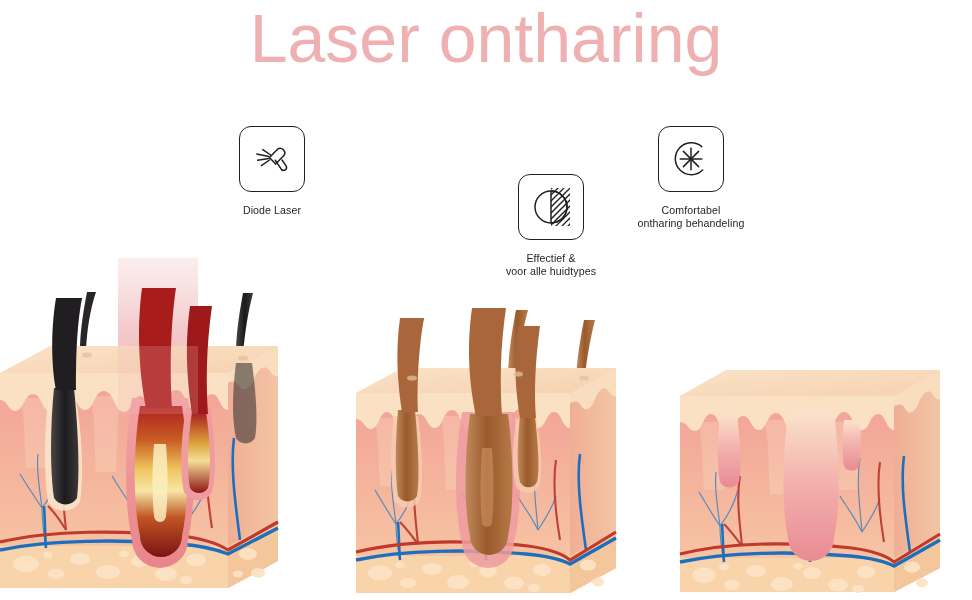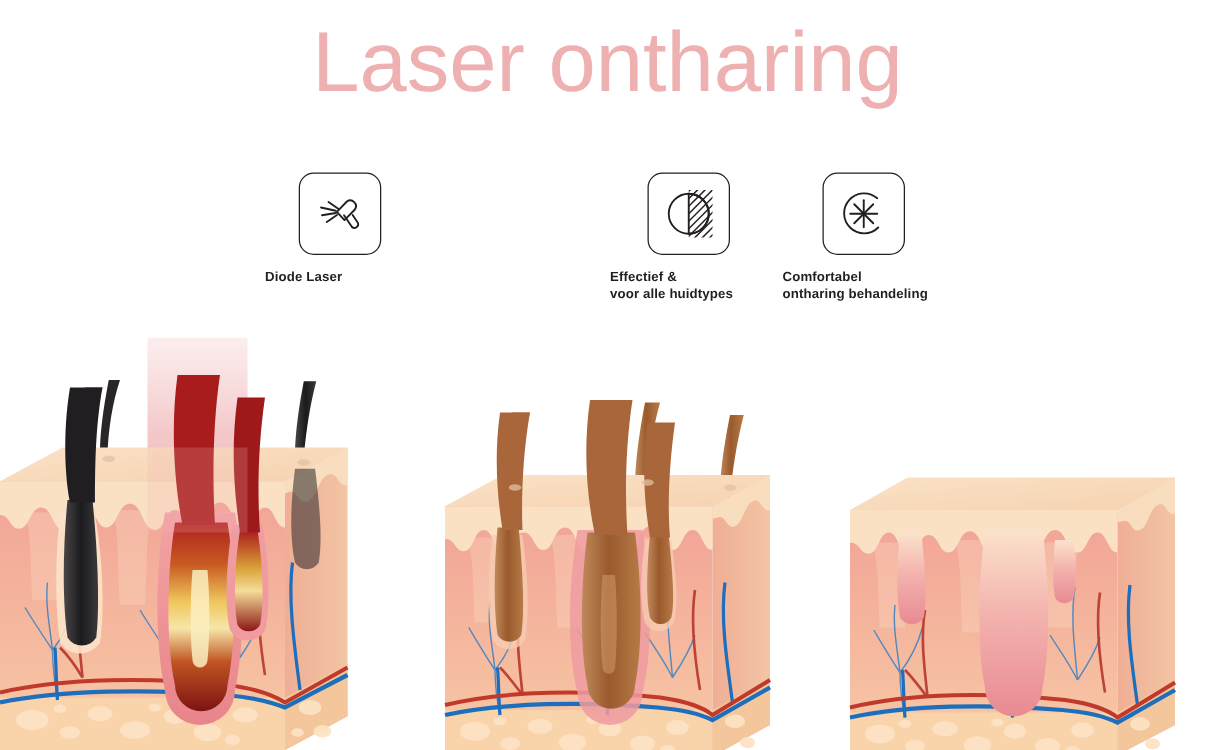--- a/index.html
+++ b/index.html
@@ -1,48 +1,48 @@
 <!DOCTYPE html>
 <html><head>
 <meta charset="utf-8">
 <style>
   html,body{margin:0;padding:0;}
   body{
     width:972px;height:600px;overflow:hidden;background:#ffffff;
     font-family:"Liberation Sans","DejaVu Sans",sans-serif;
     position:relative;
   }
-  #stage{position:absolute;left:0;top:12px;width:972px;height:448px;}
+  #stage{position:absolute;left:0;top:0;width:972px;height:448px;}
 
   
   .title{
     position:absolute;left:0;top:2px;width:972px;text-align:center;
     font-size:68px;font-weight:400;letter-spacing:0px;
     color:#eeb0b0;line-height:1.08;
     font-family:"Liberation Sans","DejaVu Sans",sans-serif;
   }
 
   
   .features{
     position:absolute;left:0;top:126px;width:972px;height:120px;
   }
-  .feature{position:absolute;top:0;font-weight:bold;}
+  .feature{position:absolute;top:0;text-align:center;}
   .feature .iconbox{
     width:66px;height:66px;margin:0 auto;
     border:1.6px solid #231f20;border-radius:12px;
     box-sizing:border-box;background:#fff;
     display:flex;align-items:center;justify-content:center;
   }
   .feature .cap{
     margin-top:12px;font-size:10.6px;color:#221f1f;line-height:1.25;
     white-space:pre-line;letter-spacing:.1px;
   }
   #feat0{left:212px;width:120px;}
   #feat1{left:352px;width:120px;}
-  #feat2{left:488px;width:126px;}
+  #feat2{left:488px;width:126px;margin-top:48px;}
   #feat3{left:626px;width:130px;}
 
   
   .blockwrap{position:absolute;}
   .blockwrap svg{display:block;}
 </style>
 </head>
 <body>
 
 <div id="stage">

